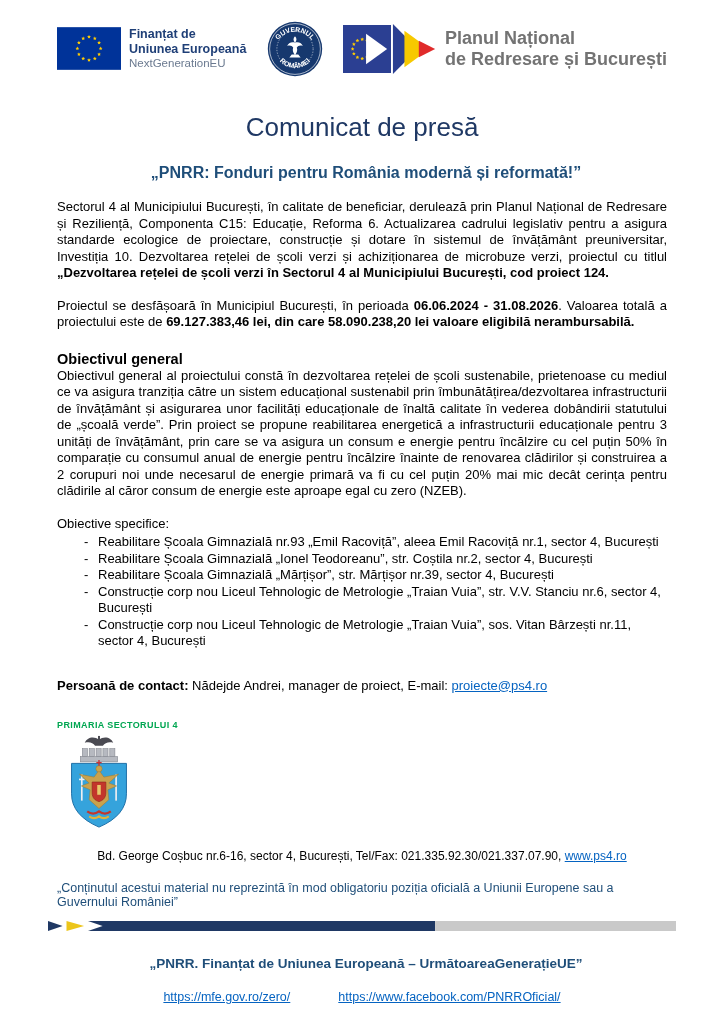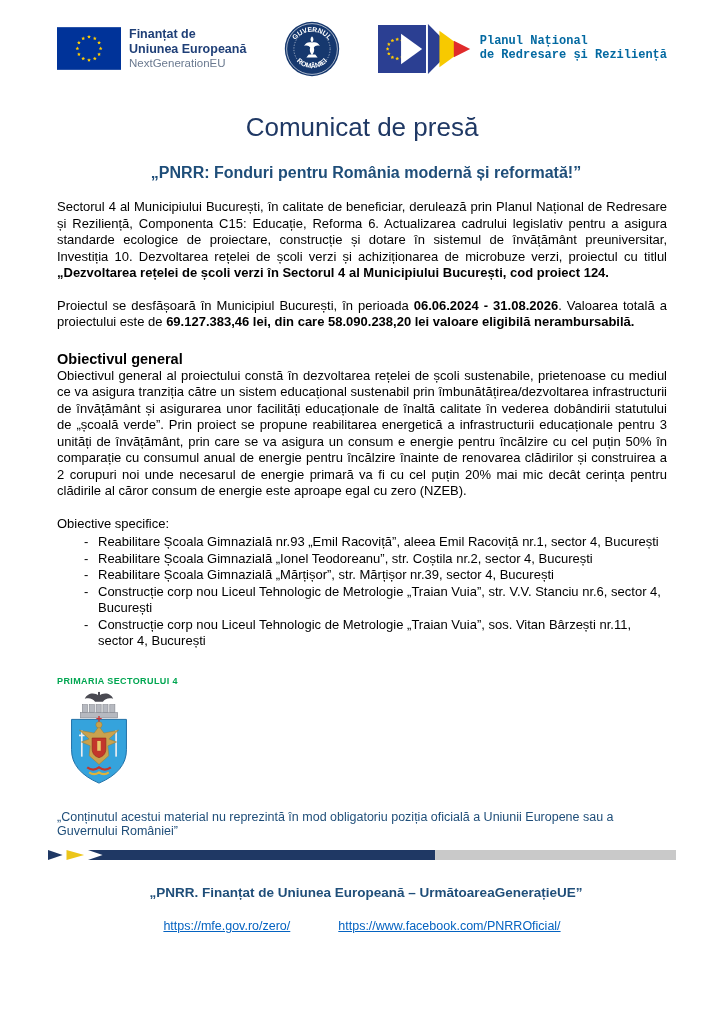--- a/index.html
+++ b/index.html
@@ -11,21 +11,21 @@
   }
   .content { padding:0 57px; }
 
   
   .logo-row { display:flex; justify-content:space-between; align-items:center; padding:20px 57px 0 57px; }
   .eu-logo { display:flex; align-items:center; gap:8px; }
   .eu-text { line-height:1.2; }
   .eu-text .l1, .eu-text .l2 { font-weight:bold; color:#1f3f77; font-size:12.5px; }
   .eu-text .l3 { color:#6b7a90; font-size:11.5px; }
   .pnrr-logo { display:flex; align-items:center; gap:6px; }
-  .pnrr-text { line-height:1.15; font-weight:bold; color:#0369a1; font-size:12px;font-family:Liberation Mono, monospace; }
+  .pnrr-text { line-height:1.15; font-weight:bold; color:#737373; font-size:18px; }
 
   
   .doc-title { text-align:center; font-size:26px; font-weight:normal; color:#1f3864; margin-top:34px; }
   .doc-subtitle { text-align:center; font-size:16px; font-weight:bold; color:#1f4e79; margin-top:21px;padding-left:8px; }
 
   
   .body-text { text-align:justify; line-height:16.5px; margin:0; }
   .mt-p1 { margin-top:17px; }
   .mt-p2 { margin-top:16px; }
   b.inline { font-weight:bold; }
@@ -121,21 +121,21 @@
             <use href="#st" x="11.3" y="23"></use>
             <use href="#st" x="15" y="19.3"></use>
         </g>
         <polygon points="24,12 46,28 24,44" fill="#ffffff"></polygon>
         <polygon points="52,2 78,28 52,54" fill="#2b3f92"></polygon>
         <polygon points="64,9 90,28 64,47" fill="#f7c900"></polygon>
         <polygon points="79,19.5 96,28 79,36.5" fill="#e02b2b"></polygon>
       </svg>
       <div class="pnrr-text">
         <div>Planul Național</div>
-        <div>de Redresare și Reziliență</div>
+        <div>de Redresare și București</div>
       </div>
     </div>
   </div>
 
   <div class="doc-title">Comunicat de presă</div>
   <div class="doc-subtitle">„PNRR: Fonduri pentru România modernă și reformată!”</div>
 
   <div class="content">
 
     <p class="body-text mt-p1"><span>Sectorul 4 al Municipiului București, în calitate de beneficiar, derulează prin Planul Național de Redresare și Reziliență, Componenta C15: Educație, Reforma 6. Actualizarea cadrului legislativ pentru a asigura standarde ecologice de proiectare, construcție și dotare în sistemul de învățământ preuniversitar, Investiția 10. Dezvoltarea rețelei de școli verzi și achiziționarea de microbuze verzi, proiectul cu titlul </span><b class="inline">„Dezvoltarea rețelei de școli verzi în Sectorul 4 al Municipiului București, cod proiect 124.</b></p>
@@ -147,20 +147,21 @@
 
     <p class="obj-intro">Obiective specifice:</p>
     <ul class="obj-list">
       <li>Reabilitare Școala Gimnazială nr.93 „Emil Racoviță”, aleea Emil Racoviță nr.1, sector 4, București</li>
       <li>Reabilitare Școala Gimnazială „Ionel Teodoreanu”, str. Coștila nr.2, sector 4, București</li>
       <li>Reabilitare Școala Gimnazială „Mărțișor”, str. Mărțișor nr.39, sector 4, București</li>
       <li>Construcție corp nou Liceul Tehnologic de Metrologie „Traian Vuia”, str. V.V. Stanciu nr.6, sector 4, București</li>
       <li>Construcție corp nou Liceul Tehnologic de Metrologie „Traian Vuia”, sos. Vitan Bârzești nr.11, sector 4, București</li>
     </ul>
 
+    <p class="contact-line"><span class="lbl">Persoană de contact:</span><span>  Nădejde Andrei, manager de proiect, E-mail: </span><a class="doc-link">proiecte@ps4.ro</a></p>
 
     <div class="seal-block">
       <div class="seal-caption">PRIMARIA SECTORULUI 4</div>
       <svg class="coat" width="84" height="100" viewBox="0 0 84 102">
 
         <path d="M42 7c-5-4.5-12.5-2.5-14.5 3c4.5-1.3 8.5 0 10.5 3h8c2-3 6-4.3 10.5-3c-2-5.5-9.5-7.5-14.5-3z" fill="#4a4a52"></path>
         <rect x="41" y="3" width="2" height="5" fill="#4a4a52"></rect>
 
         <g fill="#b6b9c0" stroke="#82858d" stroke-width="0.6">
           <rect x="25" y="16" width="5.2" height="8"></rect>
@@ -182,20 +183,21 @@
         <path d="M41.3 27.5h1.4v2h2v1.4h-2v2.6h-1.4v-2.6h-2v-1.4h2z" fill="#c33"></path>
 
         <path d="M35 50h14v11c0 5-3 8-7 9-4-1-7-4-7-9z" fill="#c3362b" stroke="#8c241c" stroke-width="0.6"></path>
         <rect x="40.2" y="53" width="3.6" height="10" fill="#e8c96a"></rect>
 
         <path d="M30 80c4 3 8 3 12 0c4 3 8 3 12 0" stroke="#c3362b" fill="none" stroke-width="2.4"></path>
         <path d="M32 85c3.5 2.5 6.5 2.5 10 0c3.5 2.5 6.5 2.5 10 0" stroke="#e0b23a" fill="none" stroke-width="2.2"></path>
       </svg>
     </div>
 
+    <div class="address-line"><span>Bd. George Coșbuc nr.6-16, sector 4, București, Tel/Fax: 021.335.92.30/021.337.07.90, </span><a class="doc-link">www.ps4.ro</a></div>
 
     <div class="disclaimer">„Conținutul acestui material nu reprezintă în mod obligatoriu poziția oficială a Uniunii Europene sau a Guvernului României”</div>
   </div>
 
   <div class="divider-wrap">
     <svg width="100%" height="12" viewBox="0 0 644 12" preserveAspectRatio="none">
       <polygon points="0,1 15,6 0,11" fill="#1f3864"></polygon>
       <polygon points="19,1 37,6 19,11" fill="#ecc51a"></polygon>
       <polygon points="41,1 397,1 397,11 41,11 56,6" fill="#1f3864"></polygon>
       <rect x="397" y="1" width="247" height="10" fill="#c9c9c9"></rect>

